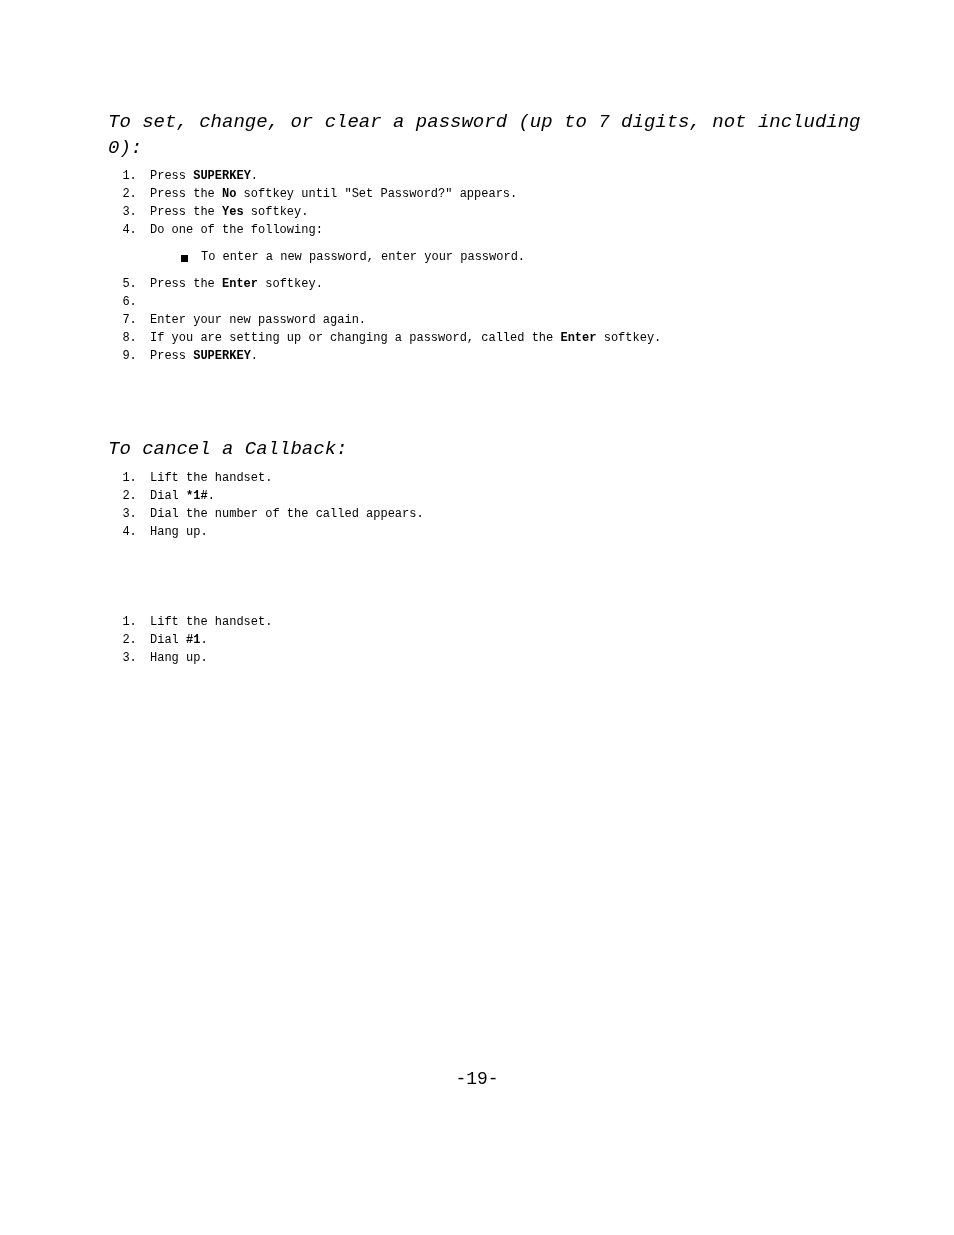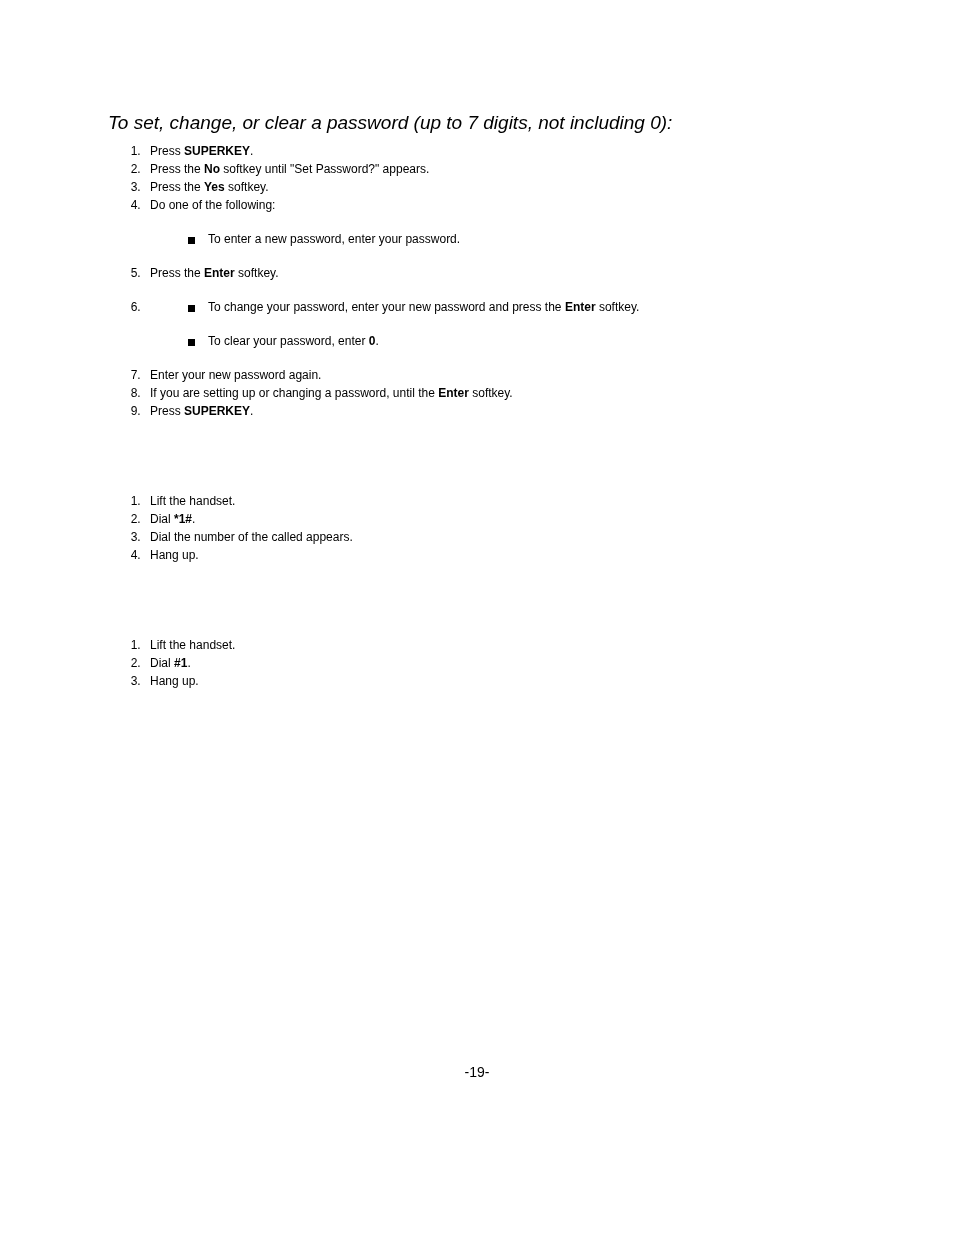--- a/index.html
+++ b/index.html
@@ -8,20 +8,21 @@
     background: #ffffff;
     font-family: Verdana, Geneva, sans-serif;
     color: #000;
   }
   .page {
     width: 954px;
     height: 1163px;
     position: relative;
     box-sizing: border-box;
     padding: 110px 90px 0 108px;
+    font-family: Liberation Mono, monospace;
   }
   .section-heading {
     font-style: italic;
     font-size: 19px;
     line-height: 1.35;
     margin: 0 0 6px 0;
   }
   ol.steps {
     list-style: decimal;
     margin: 0 0 0 0;
@@ -34,68 +35,66 @@
     margin: 0;
   }
   ul.sub {
     list-style: none;
     margin: 2px 0 2px 22px;
     padding: 0;
   }
   ul.sub > li {
     position: relative;
     padding-left: 20px;
-    margin: 16px;
+    margin: 9px;
   }
   ul.sub > li::before {
     content: "";
     position: absolute;
     left: 0;
     top: 0.58em;
     width: 7px;
     height: 7px;
     background: #000;
   }
   .b { font-weight: bold; }
   .block { margin-bottom: 72px; }
   .block:last-of-type { margin-bottom: 0; }
   .page-number {
     position: absolute;
-    bottom: 83px;
+    bottom: 74px;
     left: 0;
     width: 100%;
     text-align: center;
-    font-size: 14px;
+    font-size: 18px;
   }
 </style>
 </head>
 <body>
 
 <div class="page">
   <div id="content">
       <div class="block">
         <div class="section-heading">To set, change, or clear a password (up to 7 digits, not including 0):</div>
         <ol class="steps">
           <li><span>Press </span><span class="b">SUPERKEY</span><span>.</span></li>
           <li><span>Press the </span><span class="b">No</span><span> softkey until "Set Password?" appears.</span></li>
           <li><span>Press the </span><span class="b">Yes</span><span> softkey.</span></li>
           <li><span>Do one of the following:</span><ul class="sub">
               <li><span>To enter a new password, enter your password.</span></li>
             </ul></li>
           <li><span>Press the </span><span class="b">Enter</span><span> softkey.</span></li>
-          <li><ul class="sub">
-              <li><span>To change your password, enter your new password and press the </span><span class="b">Enter</span><span> softkey.</span></li>
-              <li><span>To clear your password, enter </span><span class="b">0</span><span>.</span></li>
-            </ul></li>
+          <li></li>
           <li><span>Enter your new password again.</span></li>
-          <li><span>If you are setting up or changing a password, until the </span><span class="b">Enter</span><span> softkey.</span></li>
+          <li><span>If you are setting up or changing a password, called the </span><span class="b">Enter</span><span> softkey.</span></li>
           <li><span>Press </span><span class="b">SUPERKEY</span><span>.</span></li>
         </ol>
       </div>
       <div class="block">
+        <div class="section-heading">To cancel a Callback:</div>
         <ol class="steps">
           <li><span>Lift the handset.</span></li>
           <li><span>Dial </span><span class="b">*1#</span><span>.</span></li>
           <li><span>Dial the number of the called appears.</span></li>
           <li><span>Hang up.</span></li>
         </ol>
       </div>
       <div class="block">
         <ol class="steps">
           <li><span>Lift the handset.</span></li>

